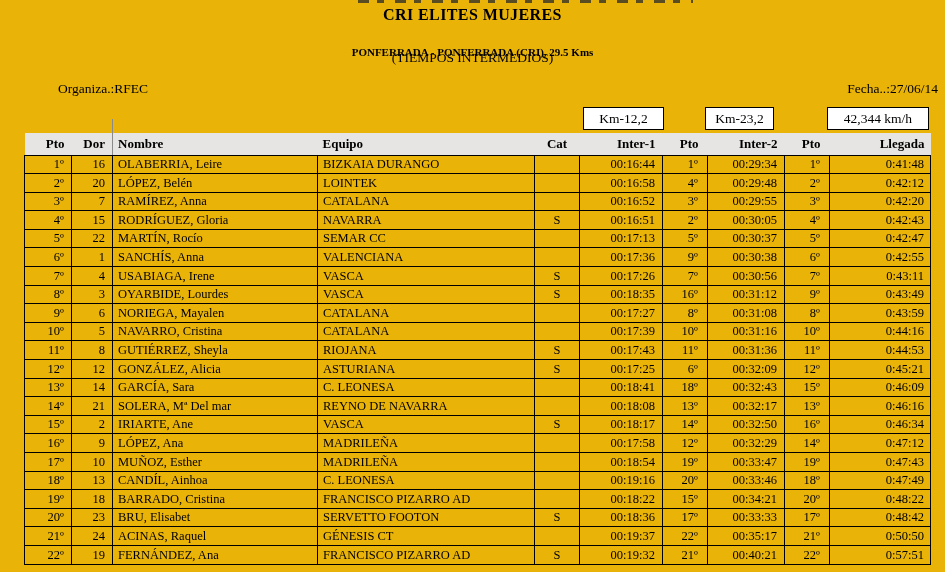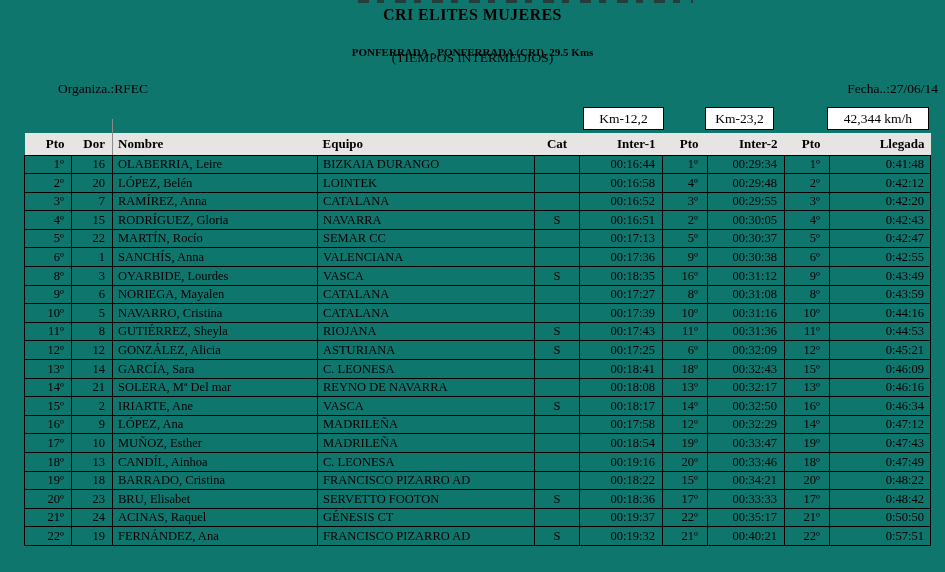--- a/index.html
+++ b/index.html
@@ -1,19 +1,19 @@
 <!DOCTYPE html>
 <html><head>
 <meta charset="utf-8">
 <style>
   * { margin:0; padding:0; box-sizing:border-box; }
   html,body { width:945px; height:572px; background:#ffffff; }
   body { font-family:"Liberation Serif","DejaVu Serif",serif; color:#000; position:relative; overflow:hidden; }
 
-  .page { position:absolute; inset:0; background:#0f766e; }
+  .page { position:absolute; inset:0; background:#eab308; }
 
   
   .top-remnant { position:absolute; top:0; left:358; left:358px; width:335px; height:3px;
     background:repeating-linear-gradient(90deg,#2a2a2a 0 11px,transparent 11px 19px,#2a2a2a 19px 26px,transparent 26px 37px);
     opacity:.75; }
 
   .title { position:absolute; top:6px; left:0; width:100%; text-align:center;
     font-size:16px; font-weight:bold; letter-spacing:.4px; }
   .sub1 { position:absolute; top:46px; left:0; width:100%; text-align:center;
     font-size:11px; font-weight:bold; }
@@ -154,20 +154,32 @@
           <td class="c2">SANCHÍS, Anna</td>
           <td class="c3">VALENCIANA</td>
           <td class="c4"></td>
           <td class="c5">00:17:36</td>
           <td class="c6">9º</td>
           <td class="c7">00:30:38</td>
           <td class="c8">6º</td>
           <td class="c9">0:42:55</td>
         </tr>
         <tr>
+          <td class="c0">7º</td>
+          <td class="c1">4</td>
+          <td class="c2">USABIAGA, Irene</td>
+          <td class="c3">VASCA</td>
+          <td class="c4">S</td>
+          <td class="c5">00:17:26</td>
+          <td class="c6">7º</td>
+          <td class="c7">00:30:56</td>
+          <td class="c8">7º</td>
+          <td class="c9">0:43:11</td>
+        </tr>
+        <tr>
           <td class="c0">8º</td>
           <td class="c1">3</td>
           <td class="c2">OYARBIDE, Lourdes</td>
           <td class="c3">VASCA</td>
           <td class="c4">S</td>
           <td class="c5">00:18:35</td>
           <td class="c6">16º</td>
           <td class="c7">00:31:12</td>
           <td class="c8">9º</td>
           <td class="c9">0:43:49</td>

